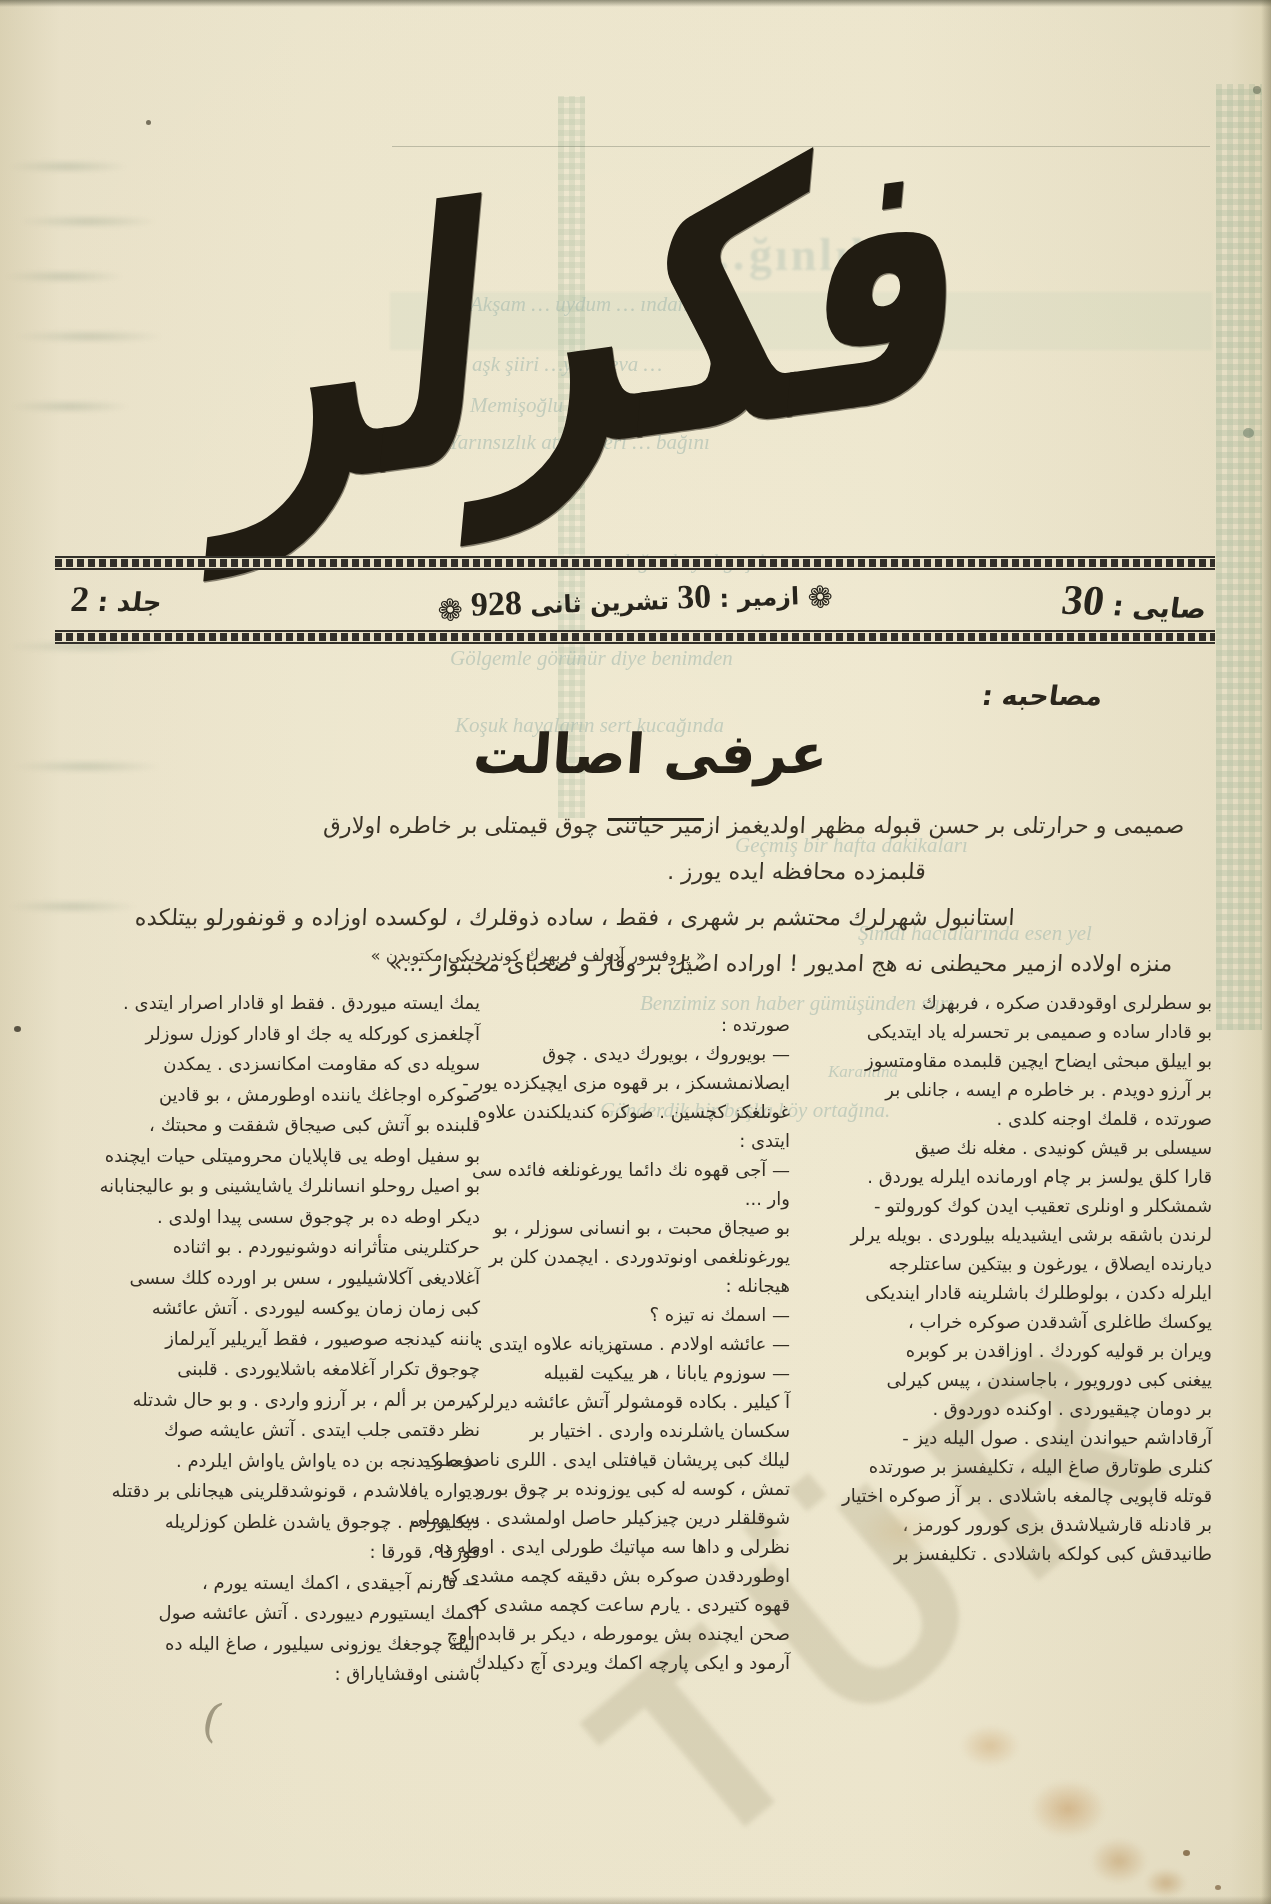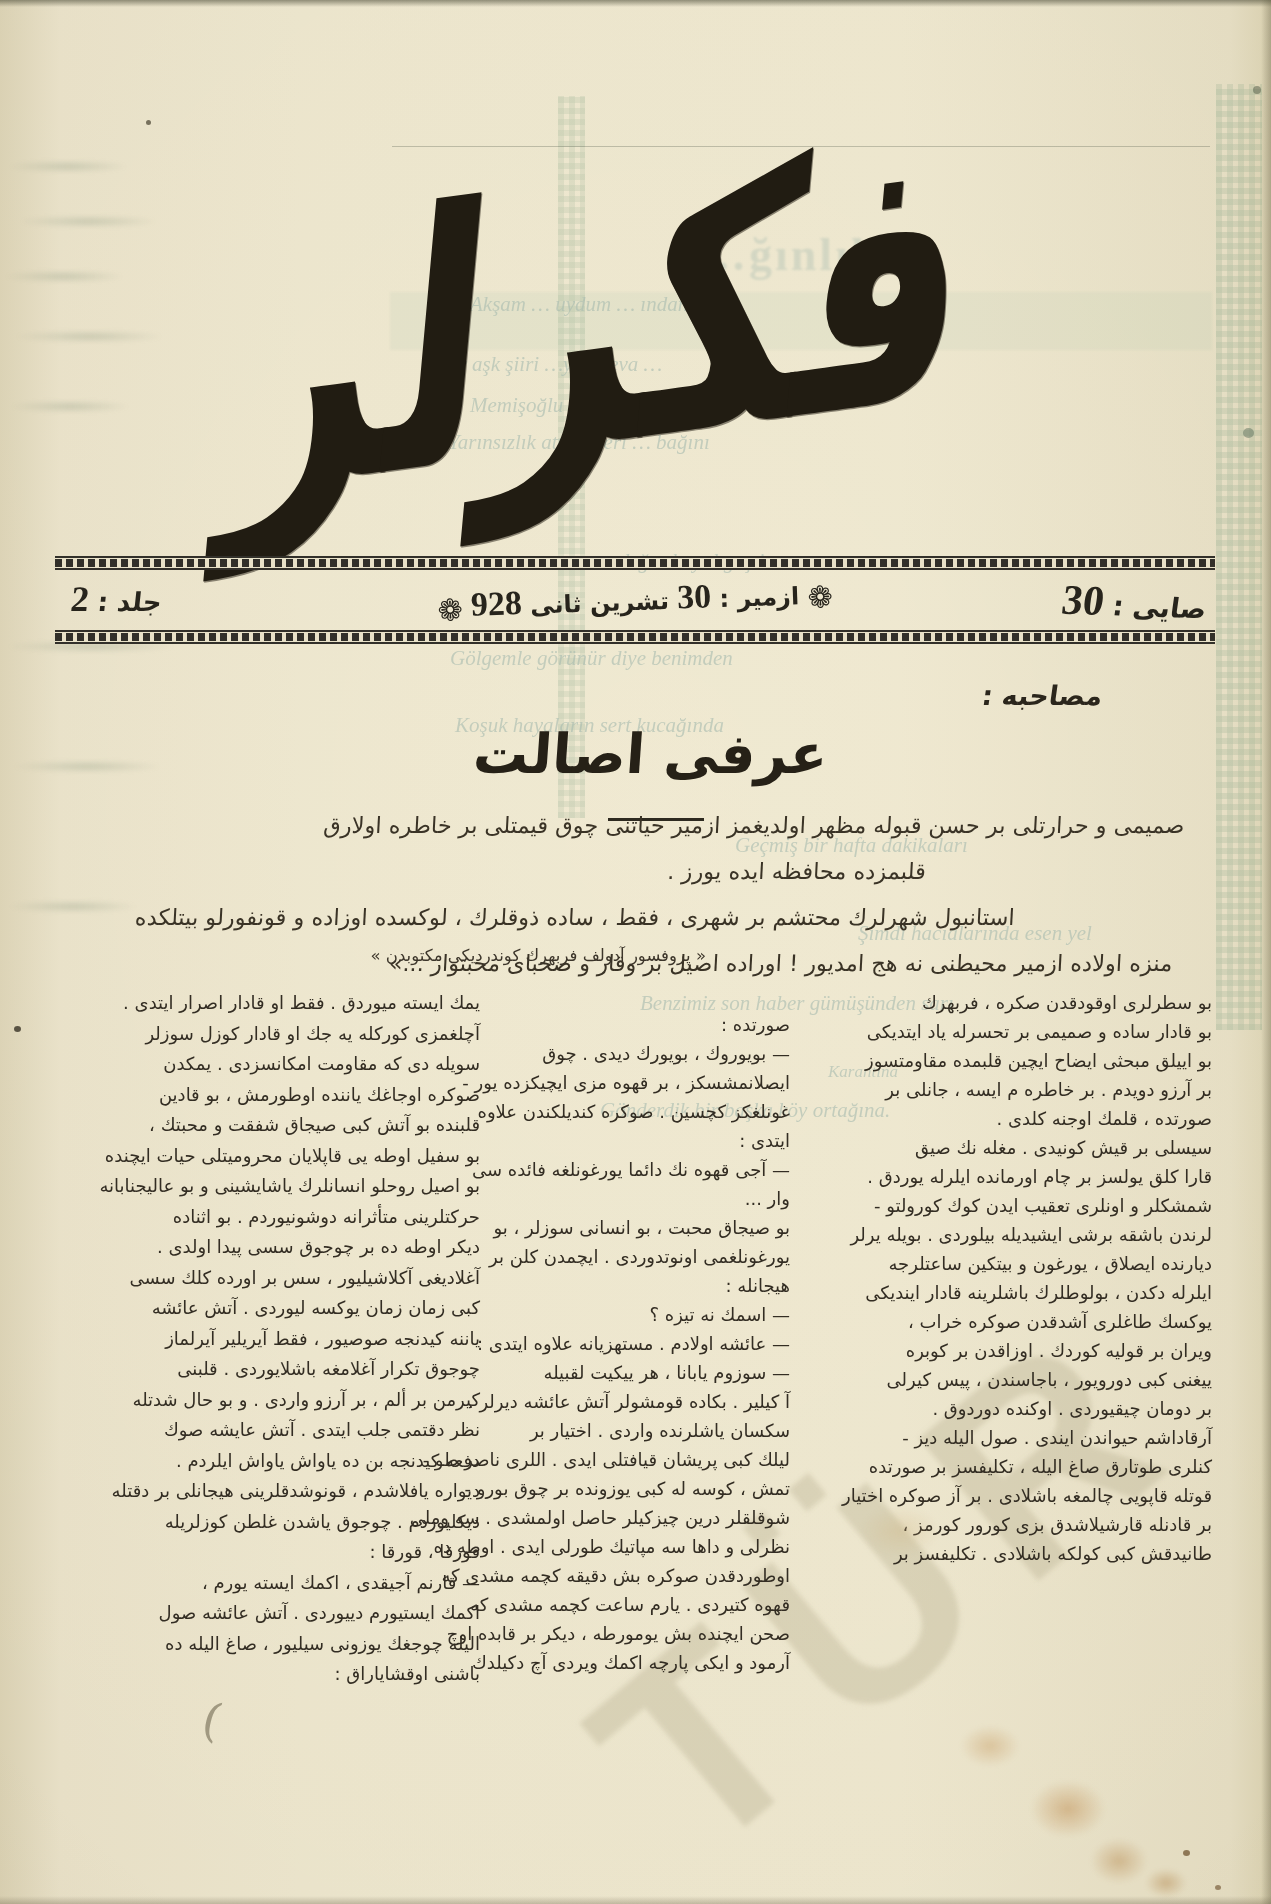--- a/index.html
+++ b/index.html
@@ -227,22 +227,22 @@
       <div class="line">آرمود و ايكى پارچه اكمك ويردى آچ دكيلدك</div>
     </div>
   <div class="abs col col-third" dir="rtl">
       <div class="line">يمك ايسته ميوردق . فقط او قادار اصرار ايتدى .</div>
       <div class="line">آچلغمزى كوركله يه جك او قادار كوزل سوزلر</div>
       <div class="line">سويله دى كه مقاومت امكانسزدى . يمكدن</div>
       <div class="line">صوكره اوجاغك ياننده اوطورمش ، بو قادين</div>
       <div class="line">قلبنده بو آتش كبى صيجاق شفقت و محبتك ،</div>
       <div class="line">بو سفيل اوطه يى قاپلايان محروميتلى حيات ايچنده</div>
       <div class="line">بو اصيل روحلو انسانلرك ياشايشينى و بو عاليجنابانه</div>
+      <div class="line">ديكر اوطه ده بر چوجوق سسى پيدا اولدى .</div>
       <div class="line">حركتلرينى متأثرانه دوشونيوردم . بو اثناده</div>
-      <div class="line">ديكر اوطه ده بر چوجوق سسى پيدا اولدى .</div>
       <div class="line">آغلاديغى آكلاشيليور ، سس بر اورده كلك سسى</div>
       <div class="line">كبى زمان زمان يوكسه ليوردى . آتش عائشه</div>
       <div class="line">ياننه كيدنجه صوصيور ، فقط آيريلير آيرلماز</div>
       <div class="line">چوجوق تكرار آغلامغه باشلايوردى . قلبنى</div>
       <div class="line">كيرمن بر ألم ، بر آرزو واردى . و بو حال شدتله</div>
       <div class="line">نظر دقتمى جلب ايتدى . آتش عايشه صوك</div>
       <div class="line">دفعه كيدنجه بن ده ياواش ياواش ايلردم .</div>
       <div class="line">ديواره يافلاشدم ، قونوشدقلرينى هيجانلى بر دقتله</div>
       <div class="line">ديكليوردم . چوجوق ياشدن غلطن كوزلريله</div>
       <div class="line">قورقا ، قورقا :</div>

